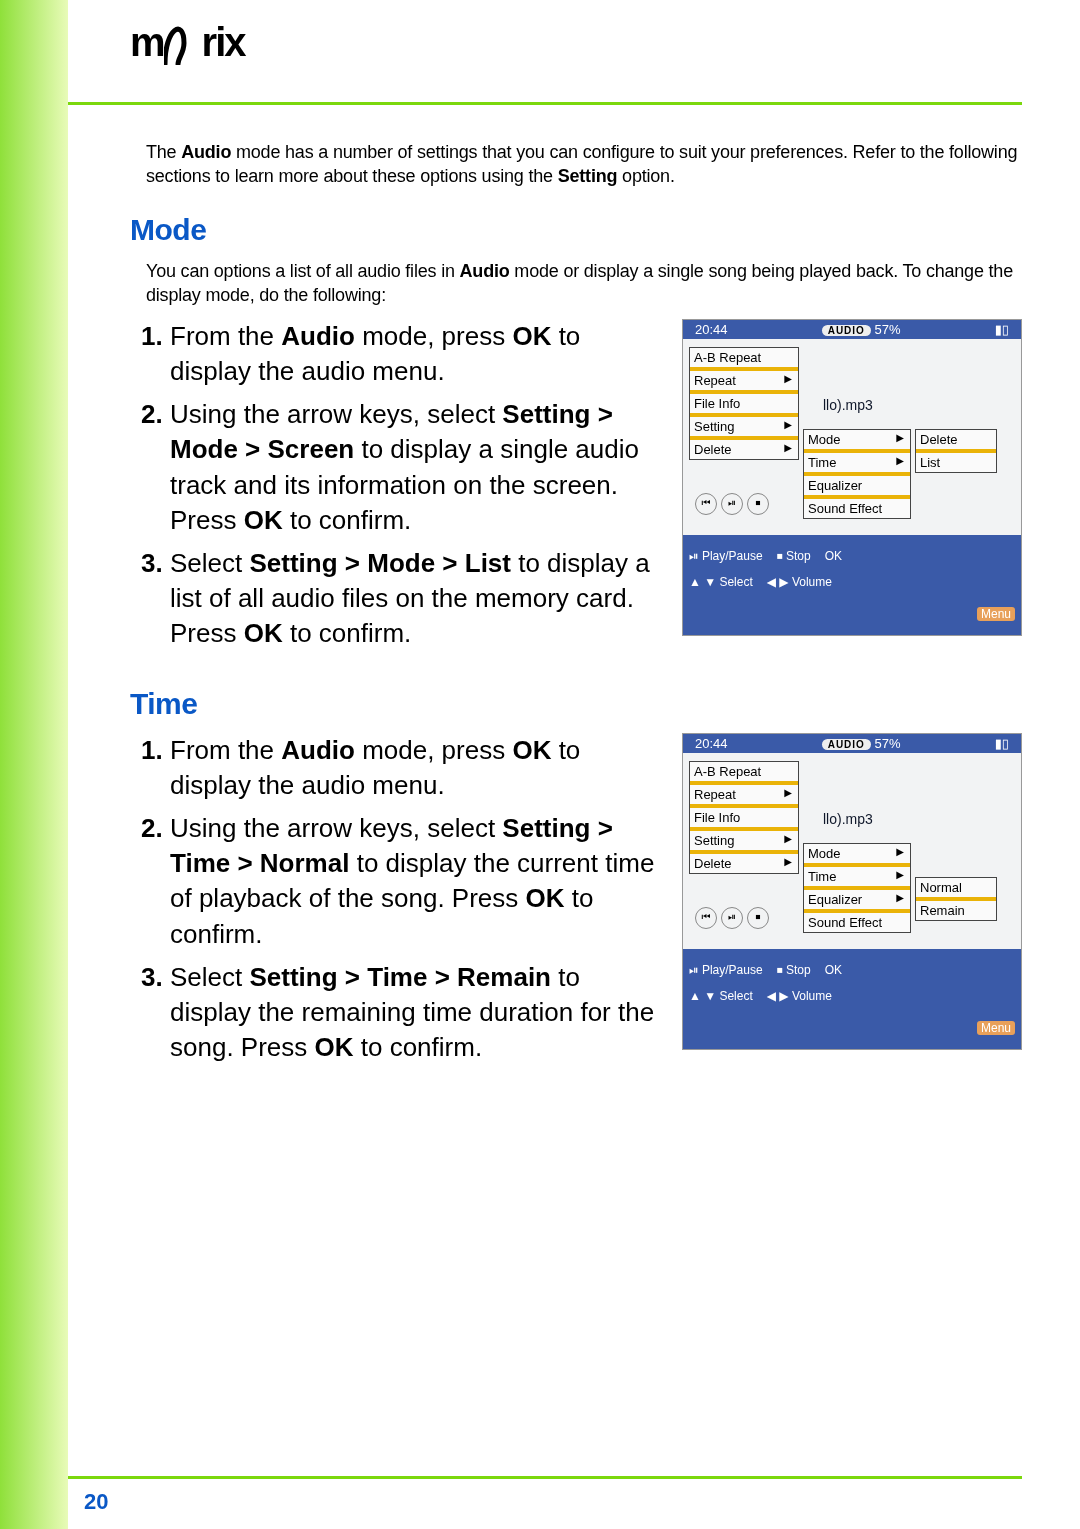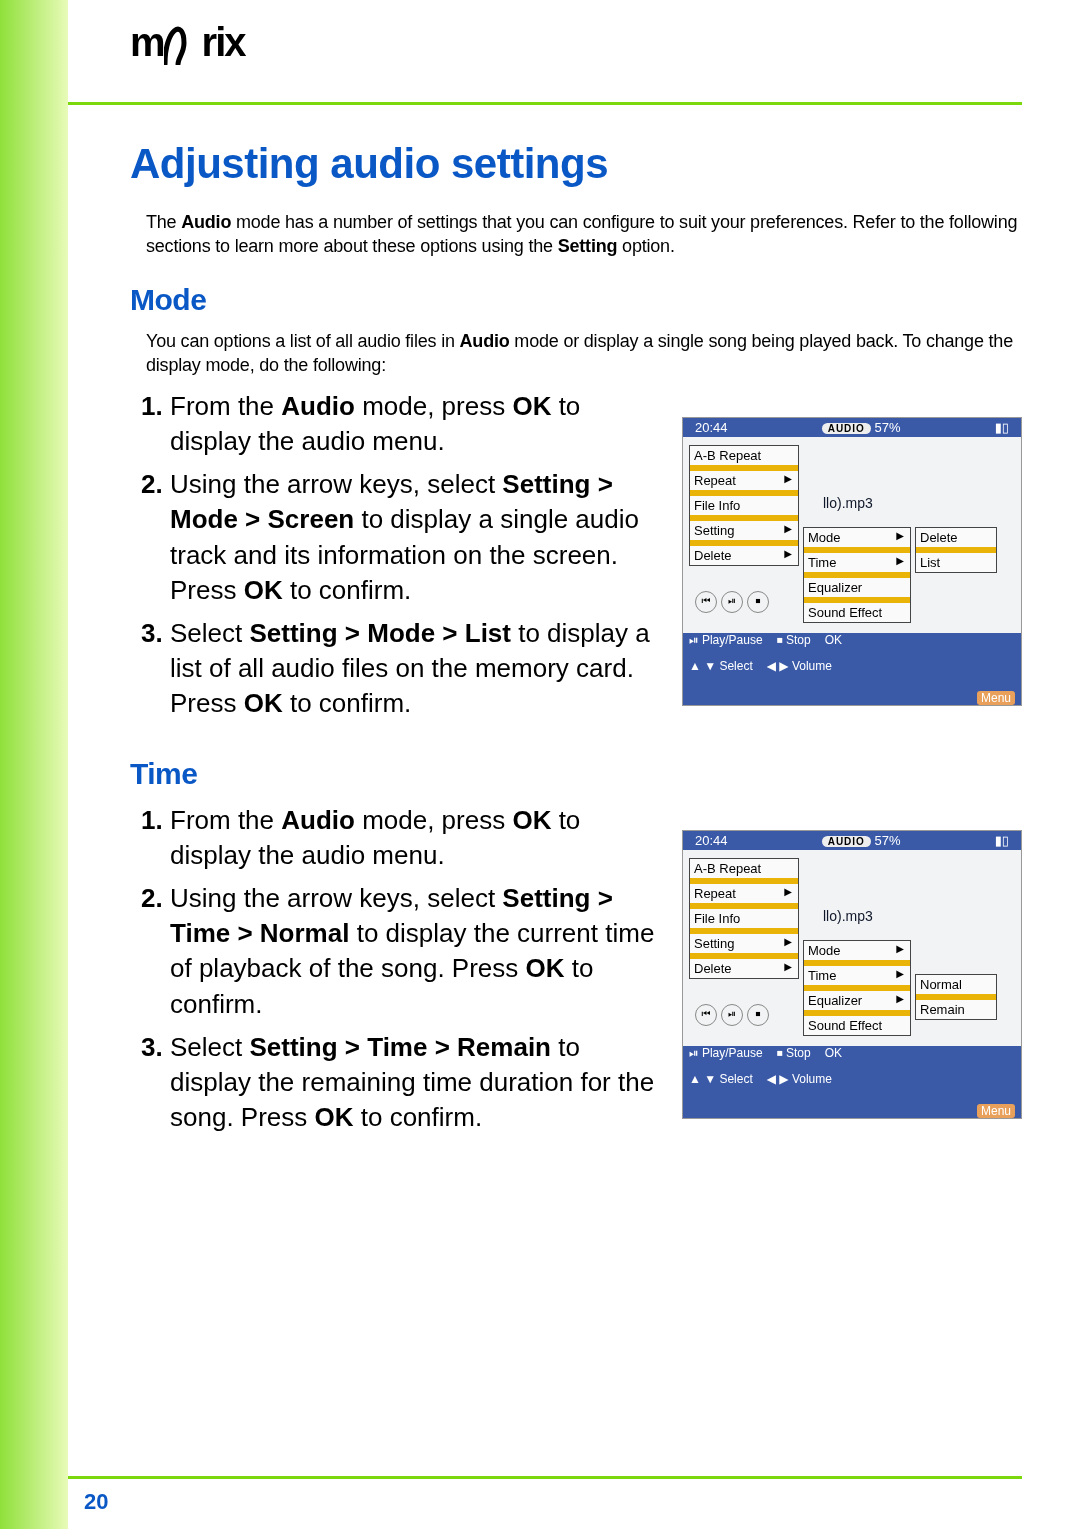--- a/index.html
+++ b/index.html
@@ -6,36 +6,36 @@
   .page{width:1080px;height:1529px;position:relative;margin:0 auto;box-sizing:border-box;}
   .left-rail{position:absolute;left:0;top:0;width:68px;height:100%;background:linear-gradient(90deg,#8fe03a 0%,#e8fbb8 100%);}
   .logo{position:absolute;left:130px;top:20px;font-weight:900;font-size:40px;font-family:Arial,Helvetica,sans-serif;letter-spacing:-2px;display:flex;align-items:flex-end;}
   .logo svg{display:inline-block;}
   .rule1{position:absolute;left:68px;right:58px;top:102px;height:3px;background:#7bd80d;}
   .content{position:absolute;left:130px;right:58px;top:140px;}
   h1{font-size:42px;font-weight:900;color:#0a58c6;margin:0 0 22px 0;letter-spacing:-0.5px;}
   h2{font-size:30px;font-weight:900;color:#0a58c6;margin:24px 0 12px 0;letter-spacing:-0.5px;}
   p{font-size:18px;line-height:1.35;margin:0 0 12px 16px;letter-spacing:-0.2px;}
   b{font-weight:700;}
-  .row{display:flex;gap:22px;align-items:center;}
+  .row{display:flex;gap:22px;align-items:flex-start;}
   ol{margin:0 0 12px 0;padding-left:40px;font-size:26px;line-height:1.35;}
   ol li{margin-bottom:8px;}
   ol li::marker{font-weight:900;}
   .device{width:340px;flex:0 0 340px;border:1px solid #999;box-sizing:border-box;font-family:Arial,sans-serif;}
   .dstatus{background:#3a5aa8;color:#fff;font-size:13px;display:flex;align-items:center;justify-content:space-between;padding:2px 12px;}
   .dstatus-pill{background:#eee;color:#000;border-radius:8px;padding:0 6px;font-size:10px;font-weight:bold;letter-spacing:1px;}
   .dbody{position:relative;height:196px;background:#f2f3f4;}
   .dmenu{position:absolute;background:#fafafa;border:1px solid #444;font-size:13px;}
-  .dmenu .mi{padding:2px 6px 2px 4px;border-bottom:6px solid #eab308;white-space:nowrap;display:flex;justify-content:space-between;gap:4px;}
+  .dmenu .mi{padding:2px 6px 2px 4px;border-bottom:4px solid #eab308;white-space:nowrap;display:flex;justify-content:space-between;gap:4px;}
   .dmenu .mi:last-child{border-bottom:none;}
   .arrow{font-size:10px;}
   .dsong{position:absolute;left:140px;top:58px;font-size:14px;color:#0f172a;}
   .dicons{position:absolute;left:12px;bottom:20px;display:flex;gap:4px;}
   .dicons span{display:inline-block;width:20px;height:20px;border:1px solid #888;border-radius:50%;font-size:10px;text-align:center;line-height:18px;}
-  .dfoot{background:#3a5aa8;color:#fff;font-size:12px;padding:0 6px;display:flex;flex-wrap:wrap;gap:6px 14px;}
+  .dfoot{background:#3a5aa8;color:#fff;font-size:12px;padding:14px 6px;display:flex;flex-wrap:wrap;gap:6px 14px;}
   .dfoot .r{margin-left:auto;background:#e8a05a;border-radius:3px;padding:0 4px;margin-top:32px;}
   .steps-col{flex:1;}
   .pagefoot-rule{position:absolute;left:68px;right:58px;bottom:50px;height:3px;background:#7bd80d;}
   .pageno{position:absolute;left:84px;bottom:14px;color:#0a58c6;font-weight:900;font-size:22px;}
 </style>
 </head>
 <body>
 
 <div class="page">
   <div class="left-rail"></div>
@@ -44,21 +44,20 @@
     <span style="font-weight:900">m</span>
       <svg width="38" height="42" viewBox="0 0 38 42">
         <path d="M1 41 C1 5 20 -5 20 20 C20 30 14 35 14 41" fill="none" stroke="#000" stroke-width="5" stroke-linecap="round"></path>
       </svg>
       <span style="font-weight:900">rix</span>
   </div>
 
   <div class="rule1"></div>
 
   <div class="content">
-    <h1>Adjusting audio settings</h1>
 
     <p>
       <span>The </span><b>Audio</b><span> mode has a number of settings that you can configure to suit your preferences. Refer to the following sections to learn more about these options using the </span><b>Setting</b><span> option.</span>
     </p>
 
     <h2>Mode</h2>
     <p>
       <span>You can options a list of all audio files in </span><b>Audio</b><span> mode or display a single song being played back. To change the display mode, do the following:</span>
     </p>
     <div class="row">

